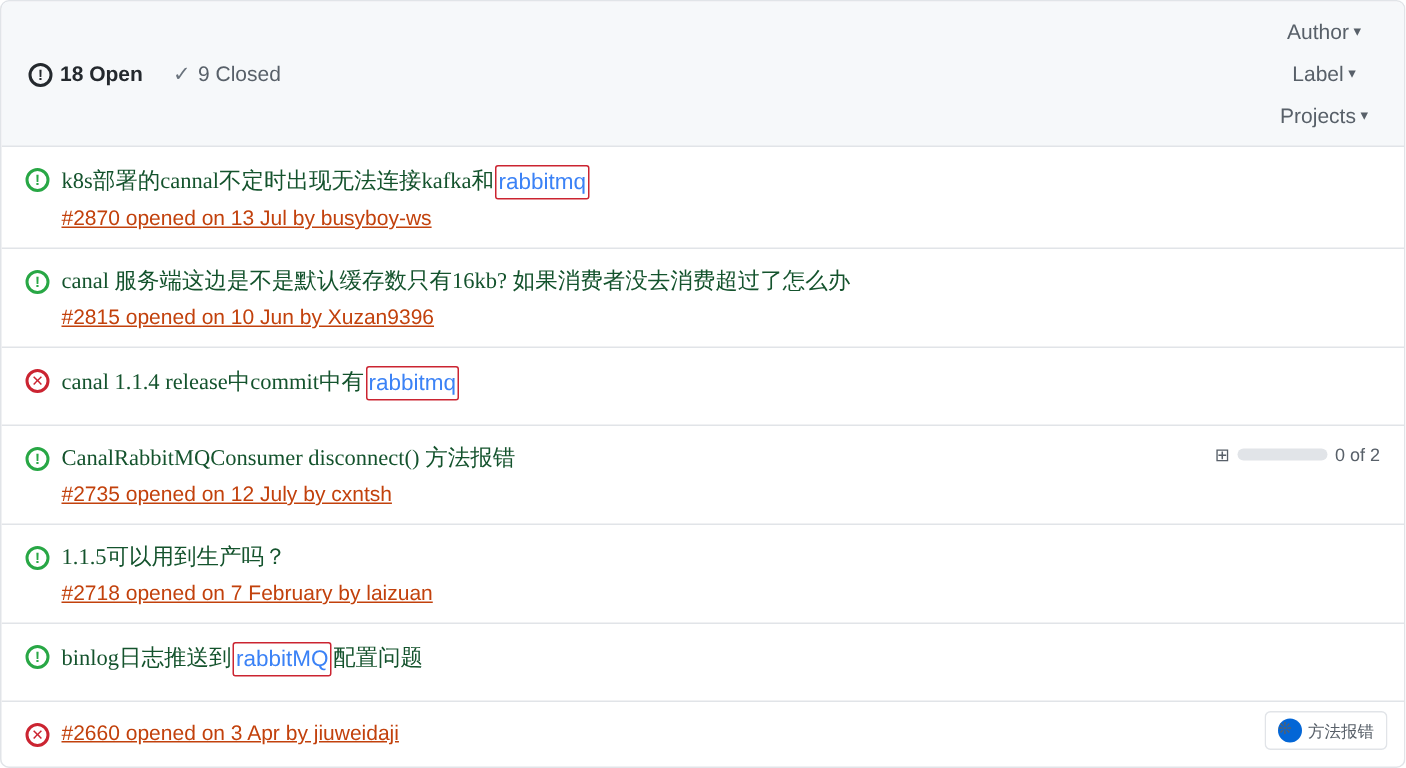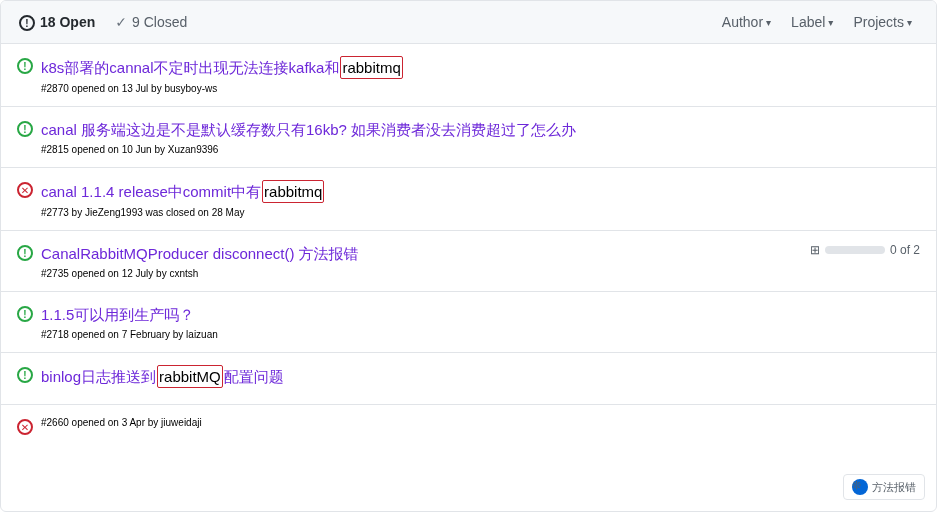--- a/index.html
+++ b/index.html
@@ -39,22 +39,23 @@
       font-size: 14px;
       color: #586069;
       padding: 4px 2px;
     }
     .toolbar-btn.active {
       color: #24292e;
       font-weight: 600;
     }
     .toolbar-right {
       display: flex;
-      align-items: flex-start;
+      align-items: center;
       gap: 4px;
+      flex-direction: column;
     }
     .filter-btn {
       display: flex;
       align-items: center;
       gap: 3px;
       background: none;
       border: none;
       cursor: pointer;
       font-size: 14px;
       color: #586069;
@@ -112,39 +113,41 @@
       font-size: 15px;
       color: #24292e;
       line-height: 1.4;
       margin-bottom: 4px;
       display: flex;
       align-items: center;
       flex-wrap: wrap;
       gap: 0;
     }
     .issue-title a {
-      color: #6d28d9;
+      color: #14532d;
       text-decoration: none;
       cursor: pointer;
+      font-family: Liberation Serif, serif;
     }
     .highlight-box {
       display: inline;
       border: 1.5px solid #cb2431;
       padding: 0 1px;
       margin: 0 1px;
       border-radius: 2px;
-      color: #000000;
+      color: #3b82f6;
     }
     .issue-meta {
-      font-size: 10px;
-      color: #000000;
+      font-size: 14px;
+      color: #c2410c;
       display: flex;
       align-items: center;
       gap: 8px;
       flex-wrap: wrap;
+      text-decoration: underline;
     }
     .issue-right {
       display: flex;
       align-items: flex-start;
       gap: 8px;
       flex-shrink: 0;
     }
     .progress-wrap {
       display: flex;
       align-items: center;
@@ -246,30 +249,29 @@
       </li>
       <li class="issue-item">
         <div class="issue-icon">
           <span class="closed-icon" style="border-color: rgb(203, 36, 49); color: rgb(203, 36, 49);">✕</span>
         </div>
         <div class="issue-content">
           <div class="issue-title">
             <a href="#">canal 1.1.4 release中commit中有</a>
             <span class="highlight-box">rabbitmq</span>
           </div>
-          <div class="issue-meta">#2773 by JieZeng1993 was closed on 28 May</div>
-        </div>
-      </li>
-      <li class="issue-item">
-        <div class="issue-icon">
-          <span class="open-icon">!</span>
-        </div>
-        <div class="issue-content">
-          <div class="issue-title">
-            <a href="#">CanalRabbitMQProducer disconnect() 方法报错</a>
+        </div>
+      </li>
+      <li class="issue-item">
+        <div class="issue-icon">
+          <span class="open-icon">!</span>
+        </div>
+        <div class="issue-content">
+          <div class="issue-title">
+            <a href="#">CanalRabbitMQConsumer disconnect() 方法报错</a>
           </div>
           <div class="issue-meta">#2735 opened on 12 July by cxntsh</div>
         </div>
         <div class="issue-right">
           <div class="progress-wrap">
             <span style="font-size: 12px;">⊞</span>
             <div class="progress-bar-container">
               <div class="progress-bar-fill" style="width: 0%;"></div>
             </div>
             <span>0 of 2</span>

